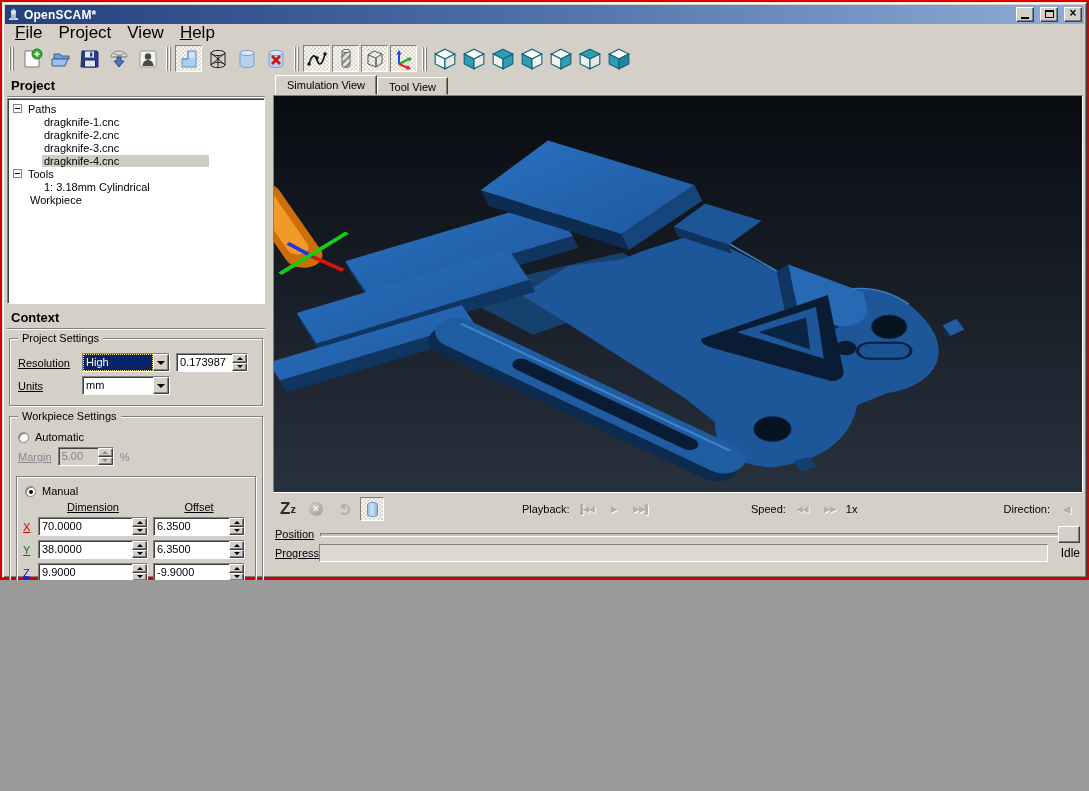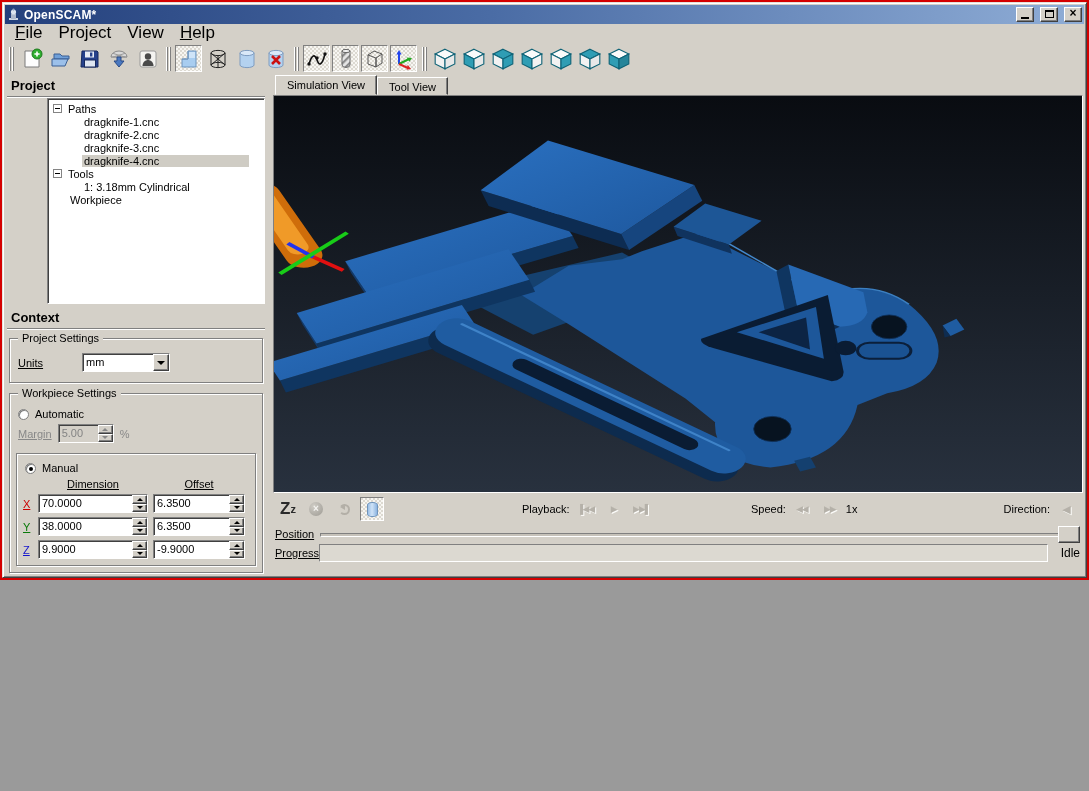--- a/index.html
+++ b/index.html
@@ -40,21 +40,21 @@
   .main { flex: 1; display: flex; min-height: 0; }
   .left-panel { width: 262px; flex: none; display: flex; flex-direction: column; padding: 1px 2px; }
   .splitter { width: 5px; flex: none; }
   .right-panel { flex: 1; display: flex; flex-direction: column; min-width: 0; }
 
   .dock-header { font-size: 13px; font-weight: bold; padding: 2px 4px 3px;
                  border-bottom: 1px solid #808080; box-shadow: 0 1px 0 #fff; margin-bottom: 1px; }
 
   
   .tree { height: 206px; background: #fff; border: 1px solid; border-color: #808080 #fff #fff #808080;
-          box-shadow: inset 1px 1px 0 #404040; padding: 3px 0 0 4px; overflow: hidden; flex: none; margin-left: 40px; }
+          box-shadow: inset 1px 1px 0 #404040; padding: 3px 0 0 4px; overflow: hidden; flex: none; }
   .tree-row { display: flex; align-items: center; height: 13px; font-size: 11px; white-space: nowrap; }
   .tree-row .expander { width: 9px; height: 9px; border: 1px solid #848484; background: #fff; margin: 0 4px 0 1px;
                         position: relative; flex: none; }
   .tree-row .expander::after { content:""; position:absolute; left:1px; top:3px; width:5px; height:1px; background:#000; }
   .tree-row.child { padding-left: 30px; }
   .tree-row.leaf0 { padding-left: 16px; }
   .tree-row.selected .lbl { background: #cfccc4; padding-right: 90px; }
   .tree-row .lbl { padding: 0 2px; }
 
   
@@ -374,20 +374,40 @@
         <div class="tree-row leaf0">
           <span class="lbl">Workpiece</span>
         </div>
       </div>
 
       <div class="dock-header" style="margin-top:4px;">Context</div>
 
       <div class="groupbox">
         <span class="legend">Project Settings</span>
         <div class="ctl-row">
+          <span class="linklbl" style="width:58px;">Resolution</span>
+          <span class="combo" style="width:88px;">
+            <span class="combo-val sel">High</span>
+            <span class="combo-btn">
+                  <i></i>
+                </span>
+          </span>
+          <span class="spin" style="width:72px;">
+            <span class="spin-val">0.173987</span>
+            <span class="spin-btns">
+                  <span class="spin-btn up">
+                    <i></i>
+                  </span>
+                  <span class="spin-btn dn">
+                    <i></i>
+                  </span>
+                </span>
+          </span>
+        </div>
+        <div class="ctl-row">
           <span class="linklbl" style="width:58px;">Units</span>
           <span class="combo" style="width:88px;">
             <span class="combo-val">mm</span>
             <span class="combo-btn">
                   <i></i>
                 </span>
           </span>
         </div>
       </div>
 

